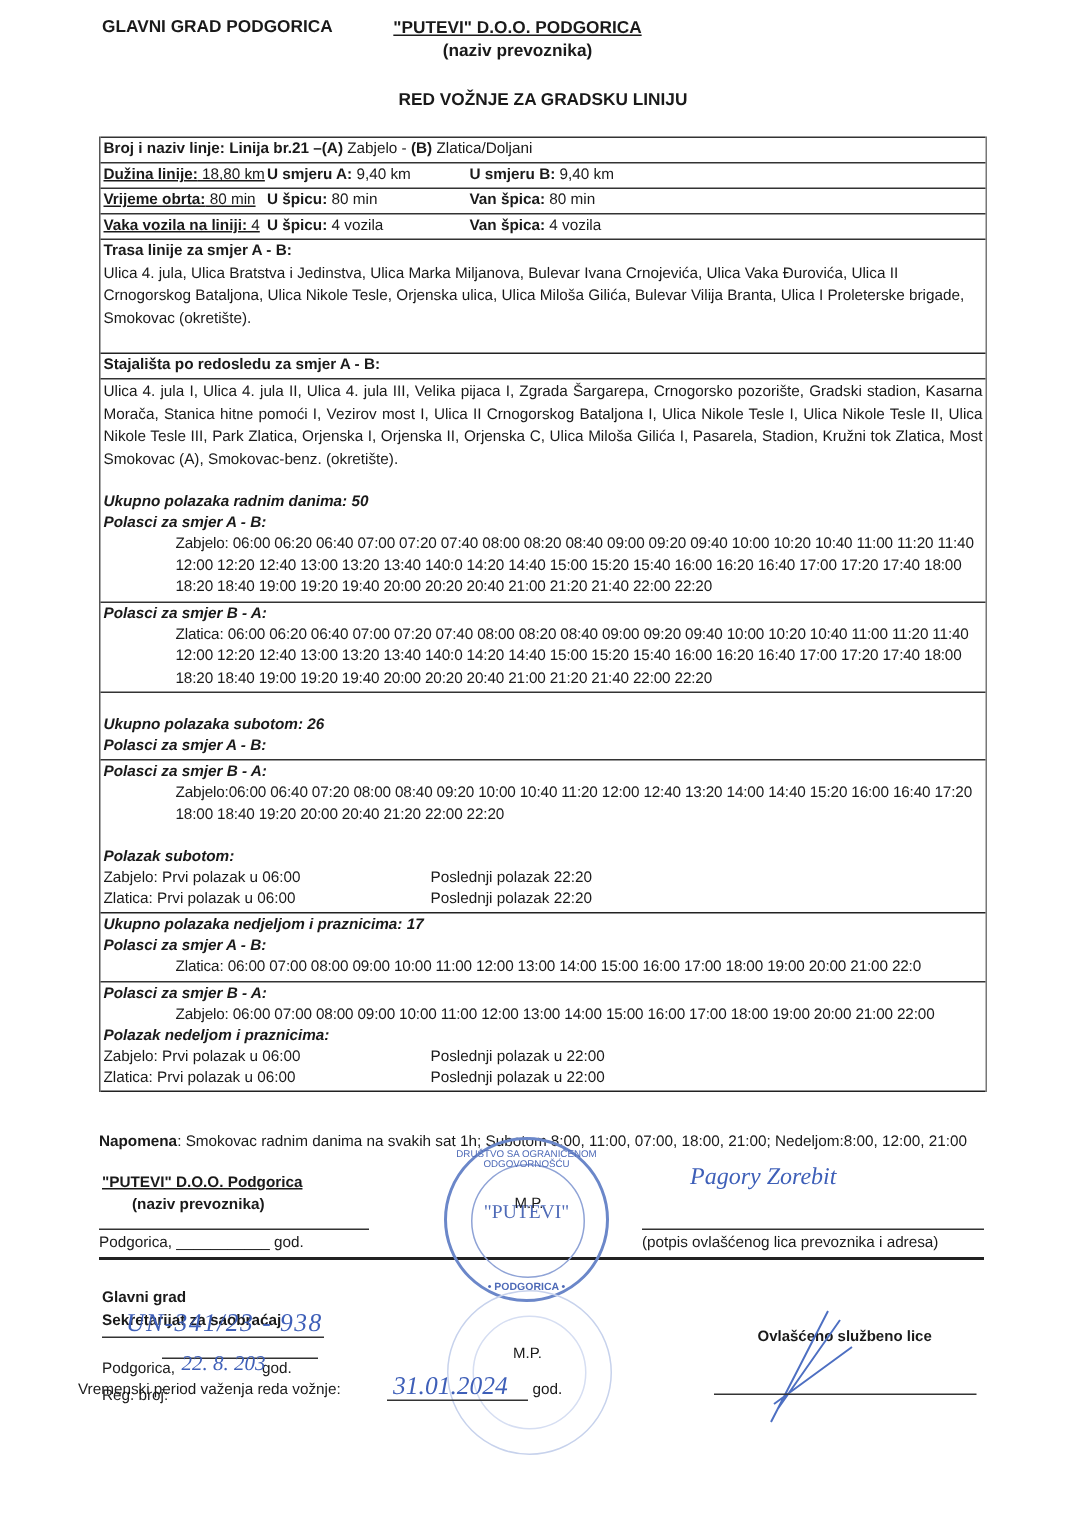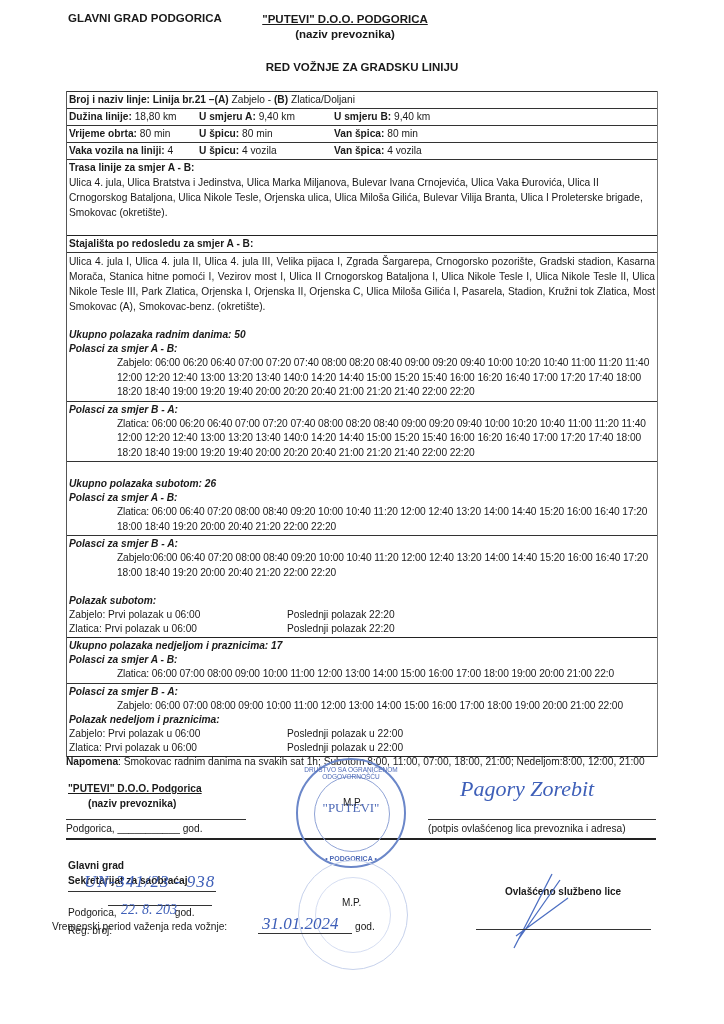--- a/index.html
+++ b/index.html
@@ -15,21 +15,21 @@
   .doc-title { left: 0; width: 724px; top: 61px; text-align: center; font-weight: bold; font-size: 11.5px; }
 
   .table {
     left: 66px; top: 91px; width: 590px;
     border-left: 1px solid #555; border-right: 1px solid #777;
   }
   .row { border-top: 1px solid #333; padding: 1px 2px; line-height: 14px; }
   .row.thick { border-top: 1.6px solid #222; }
   .row.last { border-bottom: 1.6px solid #222; }
   .grid3 { display: flex; }
-  .grid3 > div:nth-child(1) { width: 130px; }
+  .grid3 > div:nth-child(1) { width: 109px; text-decoration: underline; }
   .grid3 > div:nth-child(2) { width: 135px; }
   .grid3 > div:nth-child(3) { flex: 1; }
   b { font-weight: bold; }
   .para { text-align: left; line-height: 15px; }
   .justify { text-align: justify; line-height: 15px; }
   .it { font-style: italic; font-weight: bold; }
   .times { line-height: 14.5px; word-spacing: 0px; letter-spacing: -0.1px; margin-left: 48px; }
   .spacer { height: 14px; }
   .two-col { display: flex; }
   .two-col > span:first-child { width: 218px; display: inline-block; }
@@ -76,21 +76,21 @@
   .pg2 { left: 68px; top: 907px; }
   .pg2-date { left: 121px; top: 902px; font-size: 14px; }
   .period { left: 52px; top: 921px; }
   .period-date { left: 262px; top: 914px; font-size: 17px; }
   .period-line { left: 258px; top: 933px; width: 94px; }
   .god3 { left: 355px; top: 921px; }
 
   .officer { left: 505px; top: 886px; font-weight: bold; font-size: 10px; }
   .officer-line { left: 476px; top: 929px; width: 175px; }
 
-  .sig1 { left: 460px; top: 776px; font-size: 22px; font-family: Liberation Serif, serif; }
+  .sig1 { left: 460px; top: 776px; font-size: 16px; font-family: Liberation Serif, serif; }
   .sig2 svg, .sig3 svg { display: block; }
 </style>
 </head>
 <body>
 
 <div class="abs hdr-left">GLAVNI GRAD PODGORICA</div>
 <div class="abs hdr-center">
   <div class="u">"PUTEVI"  D.O.O.  PODGORICA</div>
   <div class="sub">(naziv prevoznika)</div>
 </div>
@@ -134,21 +134,20 @@
     <div class="times">Zabjelo:  06:00 06:20 06:40 07:00 07:20 07:40 08:00 08:20 08:40 09:00 09:20 09:40 10:00 10:20 10:40 11:00 11:20 11:40 12:00 12:20 12:40 13:00 13:20 13:40 140:0 14:20 14:40 15:00 15:20 15:40 16:00 16:20 16:40 17:00 17:20 17:40 18:00 18:20 18:40 19:00 19:20 19:40 20:00 20:20 20:40 21:00 21:20 21:40 22:00 22:20</div>
   </div>
   <div class="row">
     <div class="it">Polasci za smjer  B - A:</div>
     <div class="times">Zlatica: 06:00 06:20 06:40 07:00 07:20 07:40 08:00 08:20 08:40 09:00 09:20 09:40 10:00 10:20 10:40 11:00 11:20 11:40 12:00 12:20 12:40 13:00 13:20 13:40 140:0 14:20 14:40 15:00 15:20 15:40 16:00 16:20 16:40 17:00 17:20 17:40 18:00 18:20 18:40 19:00 19:20 19:40 20:00 20:20 20:40 21:00 21:20 21:40 22:00 22:20</div>
   </div>
   <div class="row">
     <div class="spacer"></div>
     <div class="it">Ukupno polazaka subotom: 26</div>
     <div class="it">Polasci za smjer  A - B:</div>
-    <div class="times">Zlatica: 06:00 06:40 07:20 08:00 08:40 09:20 10:00 10:40 11:20 12:00 12:40 13:20 14:00 14:40 15:20 16:00 16:40 17:20 18:00 18:40 19:20 20:00 20:40 21:20 22:00 22:20</div>
   </div>
   <div class="row">
     <div class="it">Polasci za smjer  B - A:</div>
     <div class="times">Zabjelo:06:00 06:40 07:20 08:00 08:40 09:20 10:00 10:40 11:20 12:00 12:40 13:20 14:00 14:40 15:20 16:00 16:40 17:20 18:00 18:40 19:20 20:00 20:40 21:20 22:00 22:20</div>
     <div class="spacer"></div>
     <div class="it">Polazak subotom:</div>
     <div class="two-col">
       <span>Zabjelo: Prvi polazak u 06:00</span>
       <span>Poslednji polazak 22:20</span>
     </div>

